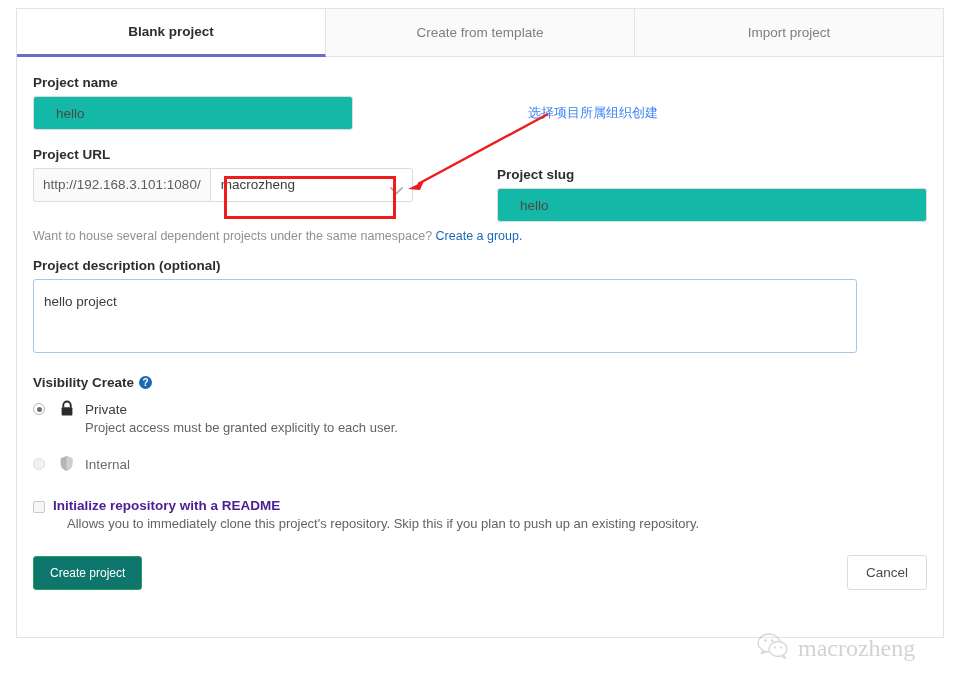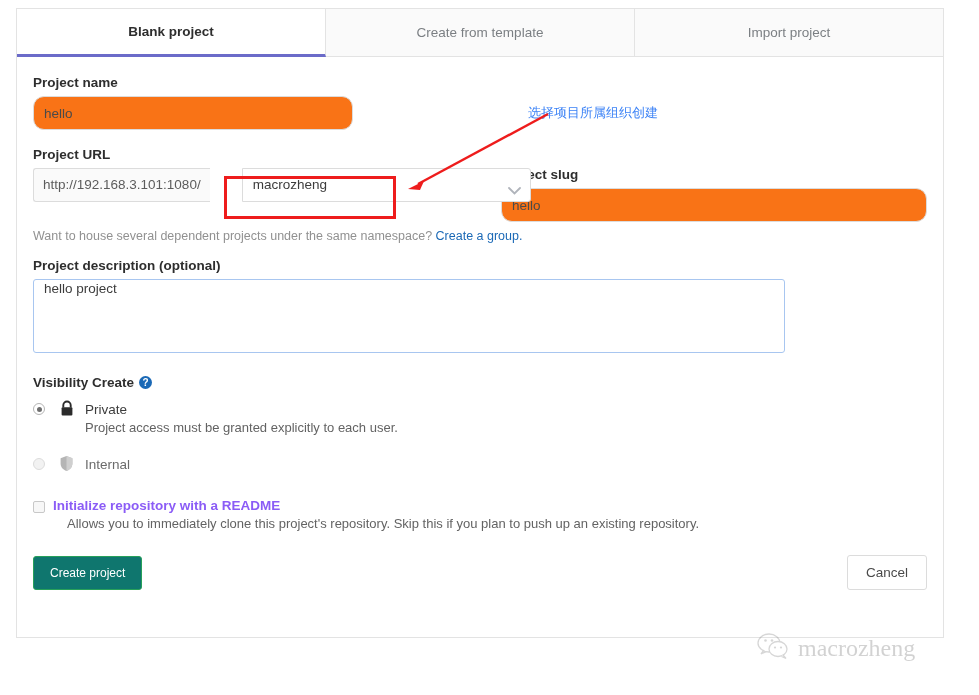--- a/index.html
+++ b/index.html
@@ -68,34 +68,34 @@
     display: block;
   }
   .row { display: flex; }
   .col-left { width: 462px; }
   .col-right { width: 434px; margin-left: 6px; margin-top: 20px; }
 
   .inp {
     box-sizing: border-box;
     height: 34px;
     border: 1px solid #dcdcdc;
-    border-radius: 11px;
-    background: #f97316;
+    border-radius: 3px;
+    background: #14b8a6;
     font-size: 13.5px;
     color: #4a4a4a;
-    padding: 0 10px;
+    padding: 0 22px;
     line-height: 32px;
     font-family: "Liberation Sans", sans-serif;
     outline: none;
     width: 100%;
   }
   #project-name-input { width: 320px; }
 
   
-  .url-group { display: flex; align-items: center; width: 498px; gap: 32px; }
+  .url-group { display: flex; align-items: center; width: 380px; }
   .url-prefix {
     box-sizing: border-box;
     height: 34px;
     line-height: 32px;
     padding: 0 9px;
     background: #fafafa;
     border: 1px solid #dcdcdc;
     border-right: none;
     border-radius: 3px 0 0 3px;
     font-size: 13.5px;
@@ -126,27 +126,27 @@
   .hint {
     font-size: 12.5px;
     color: #919191;
     margin-top: 7px;
   }
   .hint a { color: #1b69b6; text-decoration: none; }
 
   
   .desc-area {
     box-sizing: border-box;
-    width: 752px;
+    width: 824px;
     height: 74px;
     border: 1px solid #a8c6f0;
     border-radius: 3px;
     font-size: 13.5px;
     color: #3c3c3c;
-    padding: 0 10px;
+    padding: 13px 10px;
     font-family: "Liberation Sans", sans-serif;
     resize: none;
     outline: none;
     line-height: 1.3;
   }
 
   
   .vis-title {
     font-size: 13.5px;
     font-weight: bold;
@@ -180,21 +180,21 @@
   .vis-name.dim { color: #6b6b6b; }
   .vis-desc { font-size: 13px; color: #636363; margin-top: 2px; }
 
   
   .readme-row { display: flex; align-items: flex-start; margin-top: 22px; }
   .checkbox {
     width: 12px; height: 12px; box-sizing: border-box;
     border: 1px solid #c8c8c8; background: #f7f7f7;
     border-radius: 2px; margin-top: 3px; flex: none; cursor: pointer;
   }
-  .readme-label { font-size: 13.5px; font-weight: bold; color: #8b5cf6; margin-left: 8px; }
+  .readme-label { font-size: 13.5px; font-weight: bold; color: #4c1d95; margin-left: 8px; }
   .readme-desc { font-size: 13px; color: #636363; margin: 3px 0 0 34px; }
 
   
   .btn-row {
     display: flex; align-items: center; justify-content: space-between;
     margin-top: 24px;
   }
   .btn-create {
     background: #0f766e; color: #fff;
     border: 1px solid #27a05a; border-radius: 3px;

